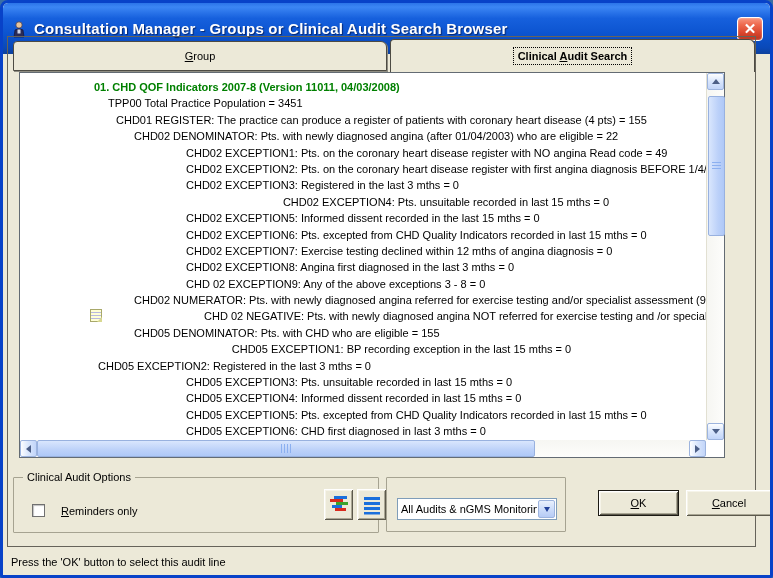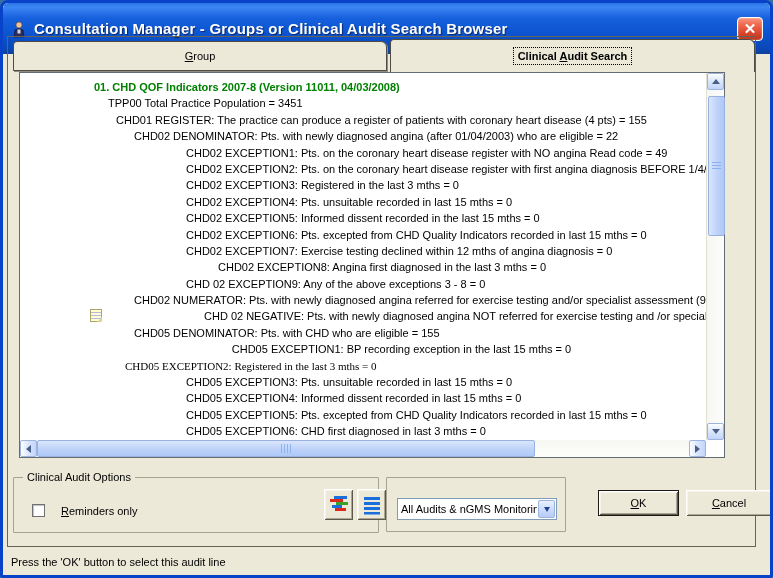--- a/index.html
+++ b/index.html
@@ -212,31 +212,31 @@
 
   <div class="listbox">
     <div class="list-content" id="list-content">
         <div class="list-row header-line" style="padding-left: 74px;"><span>01. CHD QOF Indicators 2007-8 (Version 11011, 04/03/2008)</span></div>
         <div class="list-row" style="padding-left: 88px;"><span>TPP00 Total Practice Population = 3451</span></div>
         <div class="list-row" style="padding-left: 96px;"><span>CHD01 REGISTER: The practice can produce a register of patients with coronary heart disease (4 pts) = 155</span></div>
         <div class="list-row" style="padding-left: 114px;"><span>CHD02 DENOMINATOR: Pts. with newly diagnosed angina (after 01/04/2003) who are eligible = 22</span></div>
         <div class="list-row" style="padding-left: 166px;"><span>CHD02 EXCEPTION1: Pts. on the coronary heart disease register with NO angina Read code = 49</span></div>
         <div class="list-row" style="padding-left: 166px;"><span>CHD02 EXCEPTION2: Pts. on the coronary heart disease register with first angina diagnosis BEFORE 1/4/200</span></div>
         <div class="list-row" style="padding-left: 166px;"><span>CHD02 EXCEPTION3: Registered in the last 3 mths = 0</span></div>
-        <div class="list-row" style="padding-left: 166px;"><span>CHD02 EXCEPTION4: Pts. unsuitable recorded in last 15 mths = 0</span></div>
+        <div class="list-row" style="padding-left: 166px; text-align: center;"><span>CHD02 EXCEPTION4: Pts. unsuitable recorded in last 15 mths = 0</span></div>
         <div class="list-row" style="padding-left: 166px;"><span>CHD02 EXCEPTION5: Informed dissent recorded in the last 15 mths = 0</span></div>
         <div class="list-row" style="padding-left: 166px;"><span>CHD02 EXCEPTION6: Pts. excepted from CHD Quality Indicators recorded in last 15 mths = 0</span></div>
         <div class="list-row" style="padding-left: 166px;"><span>CHD02 EXCEPTION7: Exercise testing declined within 12 mths of angina diagnosis = 0</span></div>
-        <div class="list-row" style="padding-left: 166px; margin-left: 32px;"><span>CHD02 EXCEPTION8: Angina first diagnosed in the last 3 mths = 0</span></div>
+        <div class="list-row" style="padding-left: 166px;"><span>CHD02 EXCEPTION8: Angina first diagnosed in the last 3 mths = 0</span></div>
         <div class="list-row" style="padding-left: 166px;"><span>CHD 02 EXCEPTION9: Any of the above exceptions 3 - 8 = 0</span></div>
         <div class="list-row" style="padding-left: 114px;"><span>CHD02 NUMERATOR: Pts. with newly diagnosed angina referred for exercise testing and/or specialist assessment (90%</span></div>
         <div class="list-row" style="padding-left: 184px;"><span class="note-icon" style="left: 70px;"></span><span>CHD 02 NEGATIVE: Pts. with newly diagnosed angina NOT referred for exercise testing and /or specialist ass</span></div>
         <div class="list-row" style="padding-left: 114px;"><span>CHD05 DENOMINATOR: Pts. with CHD who are eligible = 155</span></div>
         <div class="list-row" style="padding-left: 77px; text-align: center;"><span>CHD05 EXCEPTION1: BP recording exception in the last 15 mths = 0</span></div>
-        <div class="list-row" style="padding-left: 105px; font-family: Liberation Serif, serif;"><span>CHD05 EXCEPTION2: Registered in the last 3 mths = 0</span></div>
+        <div class="list-row" style="padding-left: 78px;"><span>CHD05 EXCEPTION2: Registered in the last 3 mths = 0</span></div>
         <div class="list-row" style="padding-left: 166px;"><span>CHD05 EXCEPTION3: Pts. unsuitable recorded in last 15 mths = 0</span></div>
         <div class="list-row" style="padding-left: 166px;"><span>CHD05 EXCEPTION4: Informed dissent recorded in last 15 mths = 0</span></div>
         <div class="list-row" style="padding-left: 166px;"><span>CHD05 EXCEPTION5: Pts. excepted from CHD Quality Indicators recorded in last 15 mths = 0</span></div>
         <div class="list-row" style="padding-left: 166px;"><span>CHD05 EXCEPTION6: CHD first diagnosed in last 3 mths = 0</span></div>
       </div>
 
     <div class="vscroll">
       <div class="sb-btn sb-up">
           <span class="arr arr-up"></span>
         </div>

